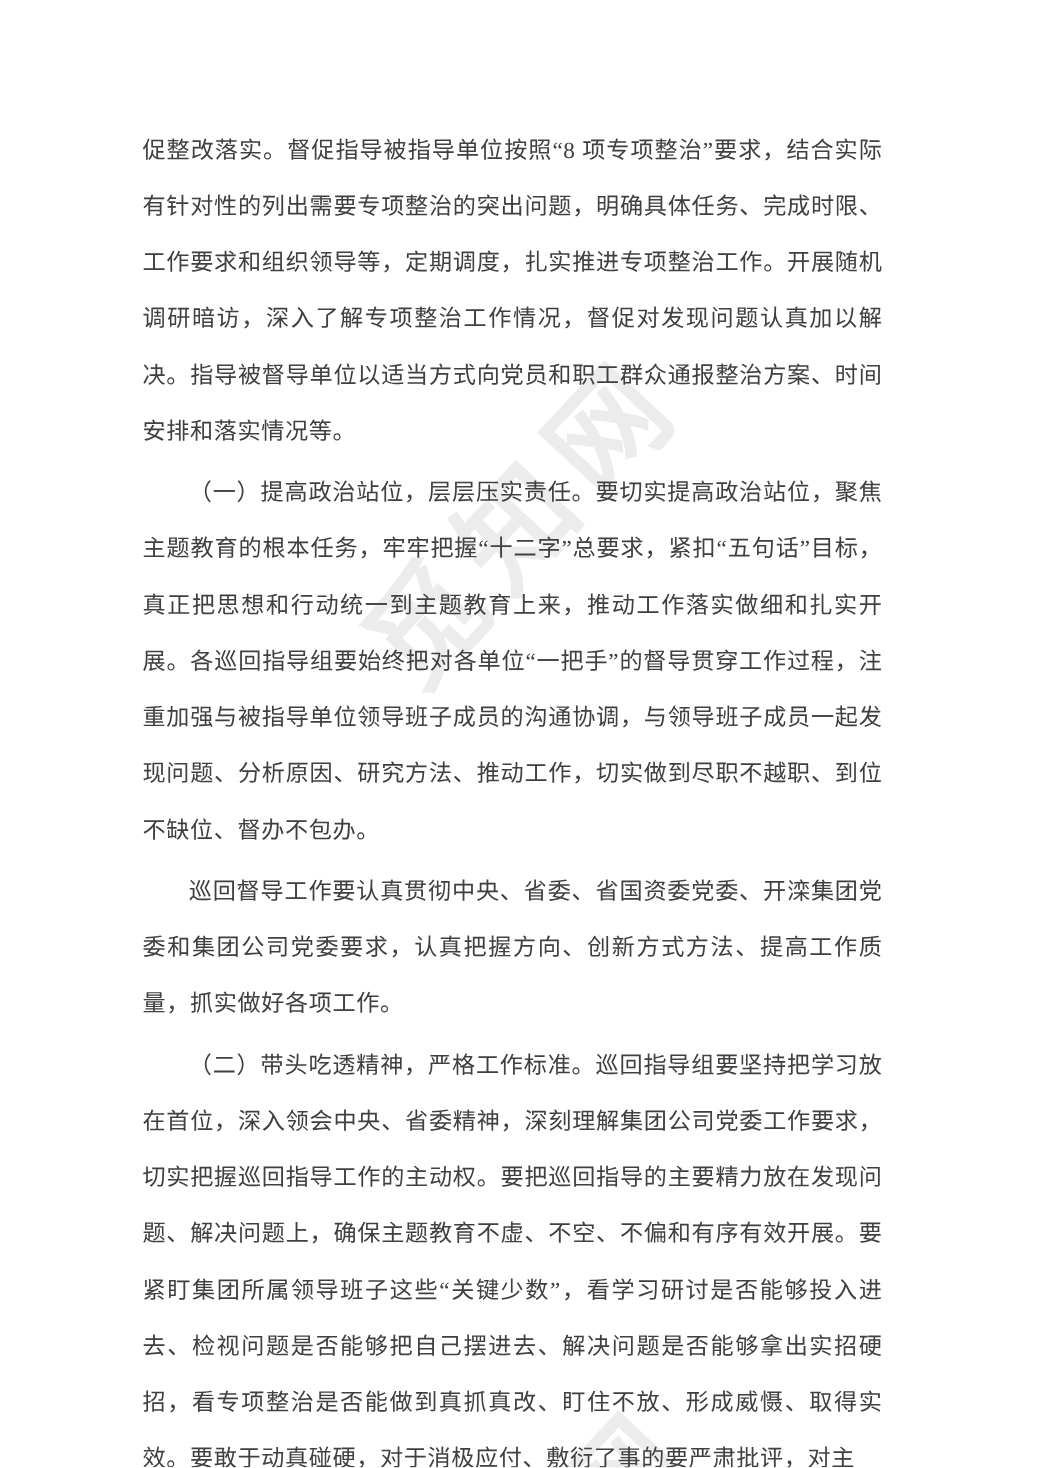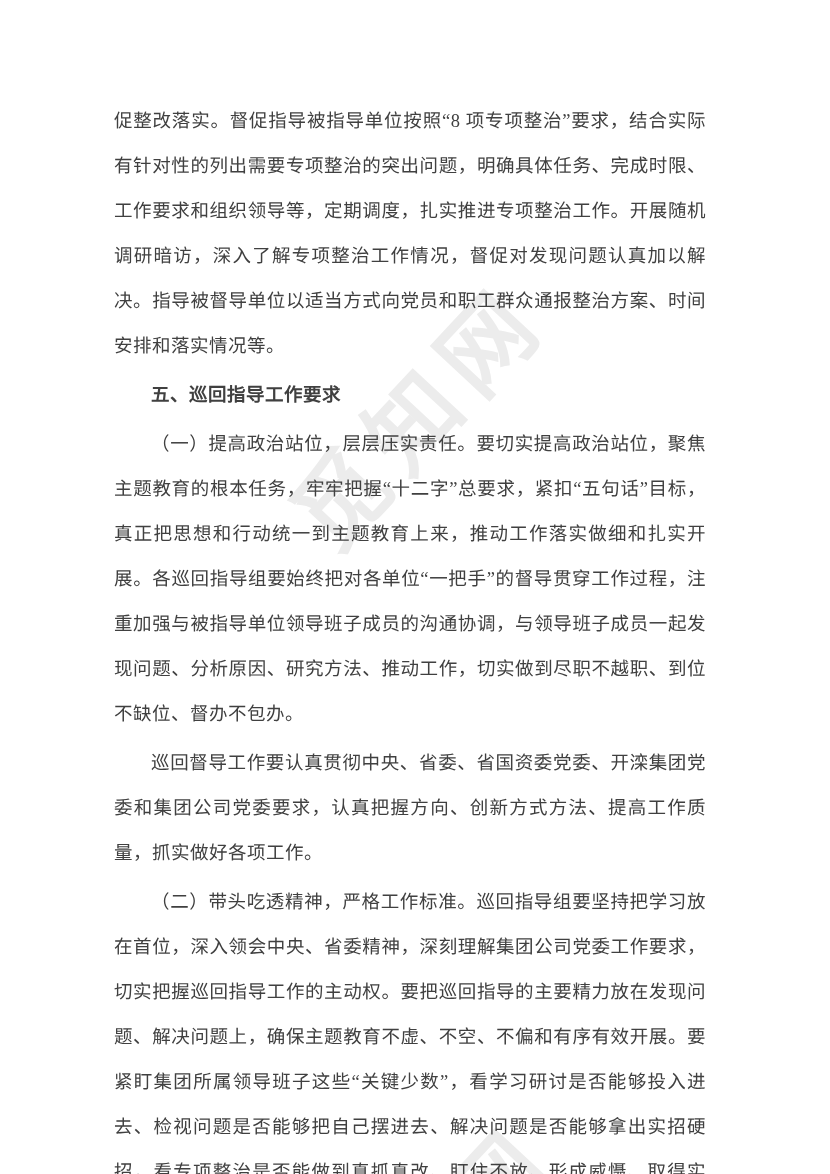--- a/index.html
+++ b/index.html
@@ -57,18 +57,17 @@
 </head>
 <body>
 
 <div class="page">
   <div class="watermark wm-middle">觅知网</div>
   <div class="watermark wm-bottom">觅知网</div>
 
   <div class="doc-body">
 
   <p class="para">促整改落实。督促指导被指导单位按照“8 项专项整治”要求，结合实际有针对性的列出需要专项整治的突出问题，明确具体任务、完成时限、工作要求和组织领导等，定期调度，扎实推进专项整治工作。开展随机调研暗访，深入了解专项整治工作情况，督促对发现问题认真加以解决。指导被督导单位以适当方式向党员和职工群众通报整治方案、时间安排和落实情况等。</p>
-      <p class="para indent heading">五、巡回指导工作要求</p>
       <p class="para indent">（一）提高政治站位，层层压实责任。要切实提高政治站位，聚焦主题教育的根本任务，牢牢把握“十二字”总要求，紧扣“五句话”目标，真正把思想和行动统一到主题教育上来，推动工作落实做细和扎实开展。各巡回指导组要始终把对各单位“一把手”的督导贯穿工作过程，注重加强与被指导单位领导班子成员的沟通协调，与领导班子成员一起发现问题、分析原因、研究方法、推动工作，切实做到尽职不越职、到位不缺位、督办不包办。</p>
       <p class="para indent">巡回督导工作要认真贯彻中央、省委、省国资委党委、开滦集团党委和集团公司党委要求，认真把握方向、创新方式方法、提高工作质量，抓实做好各项工作。</p>
       <p class="para indent">（二）带头吃透精神，严格工作标准。巡回指导组要坚持把学习放在首位，深入领会中央、省委精神，深刻理解集团公司党委工作要求，切实把握巡回指导工作的主动权。要把巡回指导的主要精力放在发现问题、解决问题上，确保主题教育不虚、不空、不偏和有序有效开展。要紧盯集团所属领导班子这些“关键少数”，看学习研讨是否能够投入进去、检视问题是否能够把自己摆进去、解决问题是否能够拿出实招硬招，看专项整治是否能做到真抓真改、盯住不放、形成威慑、取得实效。要敢于动真碰硬，对于消极应付、敷衍了事的要严肃批评，对主</p>
     </div>
 </div>
 
 </body></html>

